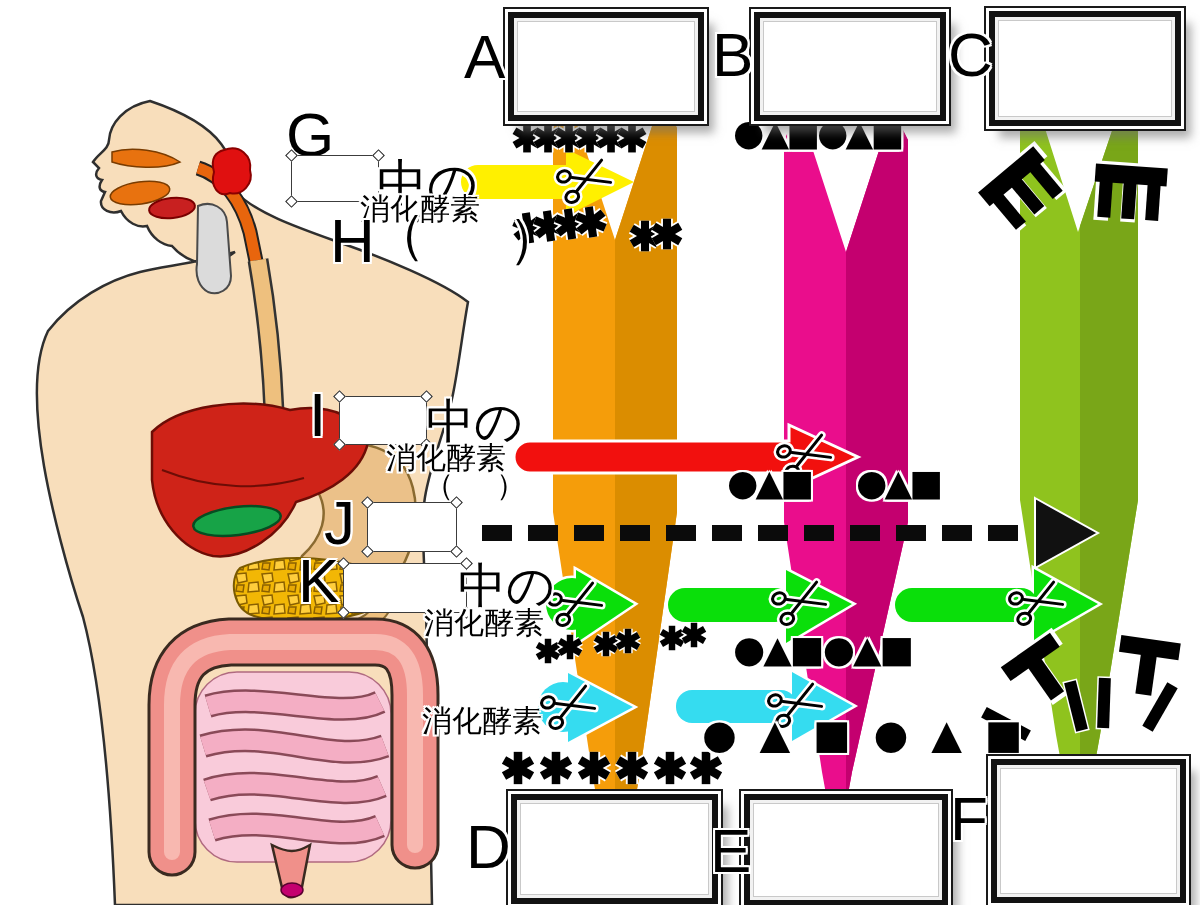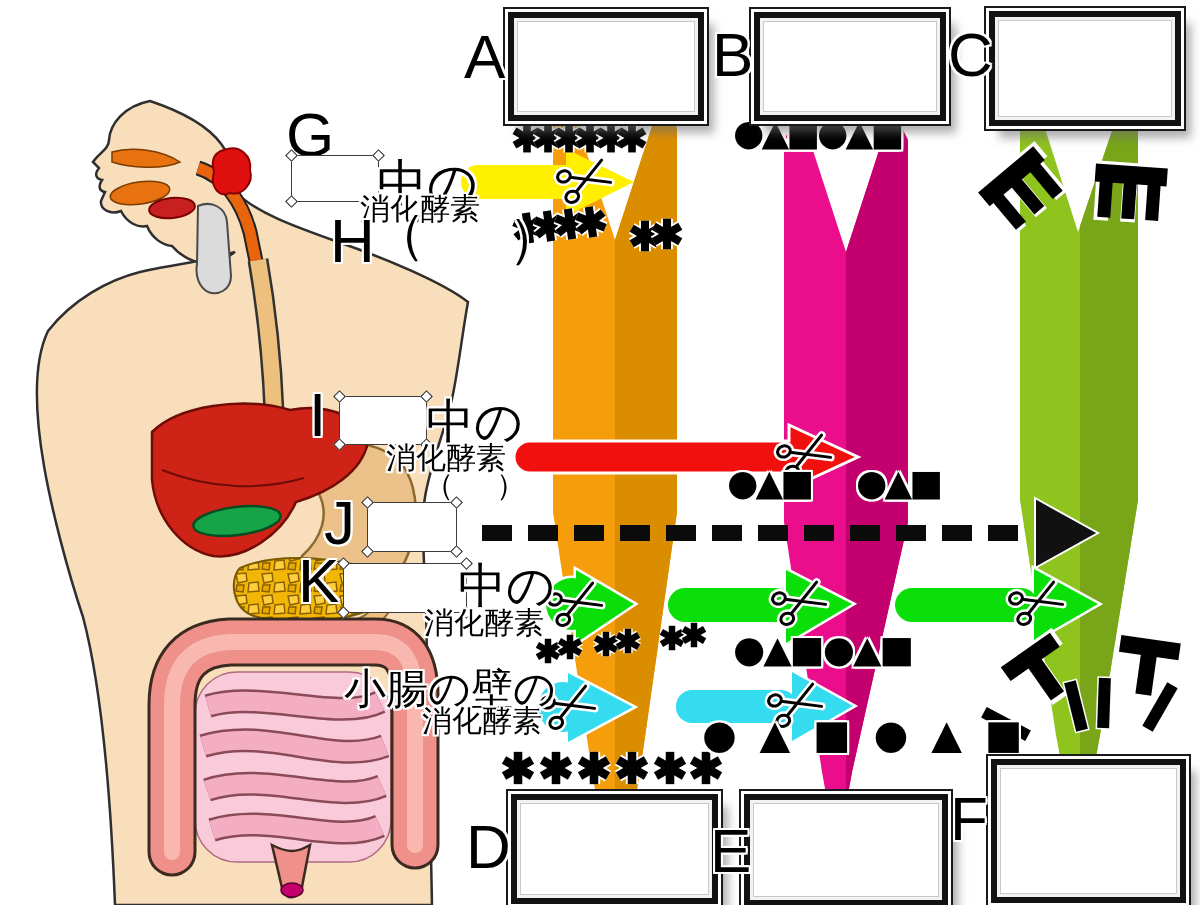--- a/index.html
+++ b/index.html
@@ -301,16 +301,15 @@
 <div class="t letter" style="left:298px;top:550px;">K</div>
 <div class="wbox" style="left:343px;top:563px;width:122px;height:48px;">
   <span class="handle h-tl"></span>
       <span class="handle h-tr"></span>
   <span class="handle h-bl"></span>
       <span class="handle h-br"></span>
 </div>
 <div class="t" style="left:458px;top:562px;font-size:48px;">中の</div>
 <div class="t" style="left:424px;top:608px;font-size:30px;">消化酵素</div>
 
-<div class="t" style="left:344px;top:668px;font-size:42px;">小腸の壁の</div>
 <div class="t" style="left:422px;top:706px;font-size:30px;">消化酵素</div>
 
 </div>
 
 </body></html>

